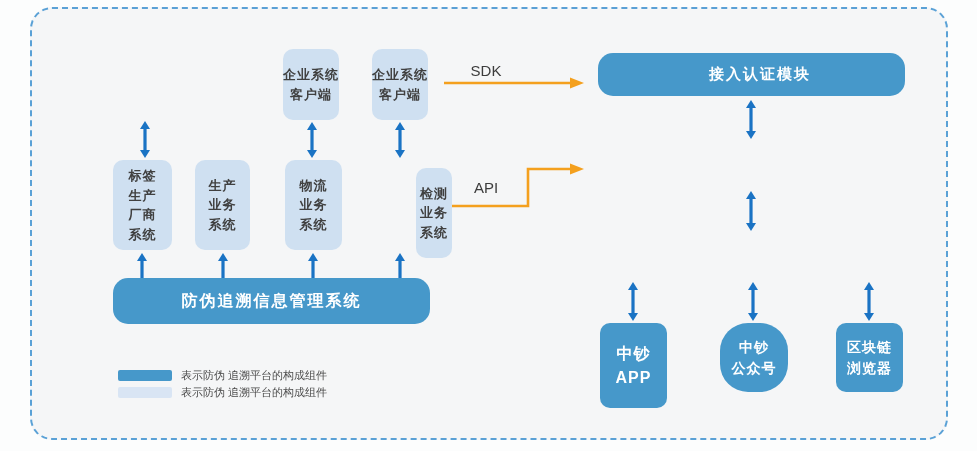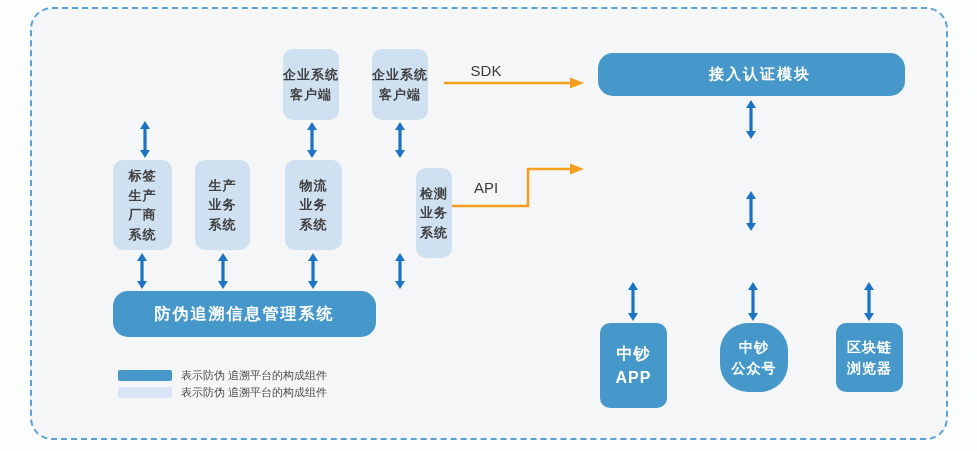--- a/index.html
+++ b/index.html
@@ -38,21 +38,21 @@
   .small{border-radius:10px;font-size:13px;letter-spacing:1px;}
   .wide{border-radius:15px;font-size:15px;letter-spacing:2px;}
 
   #n-acl  {left:112px;top:50px; width:71px; height:69px;font-size:14px;}
   #n-ec1  {left:283px;top:49px; width:56px; height:71px;}
   #n-ec2  {left:372px;top:49px; width:56px; height:71px;}
   #n-lm   {left:113px;top:160px;width:59px; height:90px;}
   #n-prod {left:195px;top:160px;width:55px; height:90px;}
   #n-log  {left:285px;top:160px;width:57px; height:90px;}
   #n-insp {left:372px;top:168px;width:36px; height:90px;margin-left:44px;}
-  #n-tm   {left:113px;top:291px;width:263px;height:46px;font-size:16px;}
+  #n-tm   {left:113px;top:278px;width:317px;height:46px;font-size:16px;}
   #n-auth {left:598px;top:53px; width:307px;height:43px;padding-left:17px;}
   #n-luopu{left:598px;top:142px;width:307px;height:47px;}
   #n-iv   {left:598px;top:233px;width:307px;height:47px;}
   #n-app  {left:600px;top:323px;width:67px; height:85px;font-size:16px;}
   #n-acct {left:720px;top:323px;width:68px; height:69px;font-size:14px;border-radius:28px;}
   #n-bb   {left:836px;top:323px;width:67px; height:69px;font-size:14px;}
 
   .conn-label{
     position:absolute;width:60px;text-align:center;
     font-size:15px;color:#3c3c3c;

